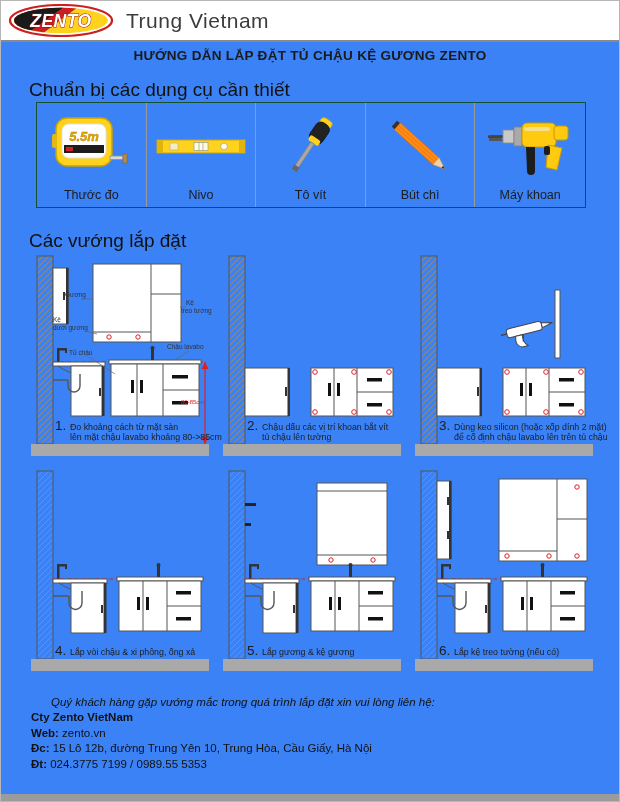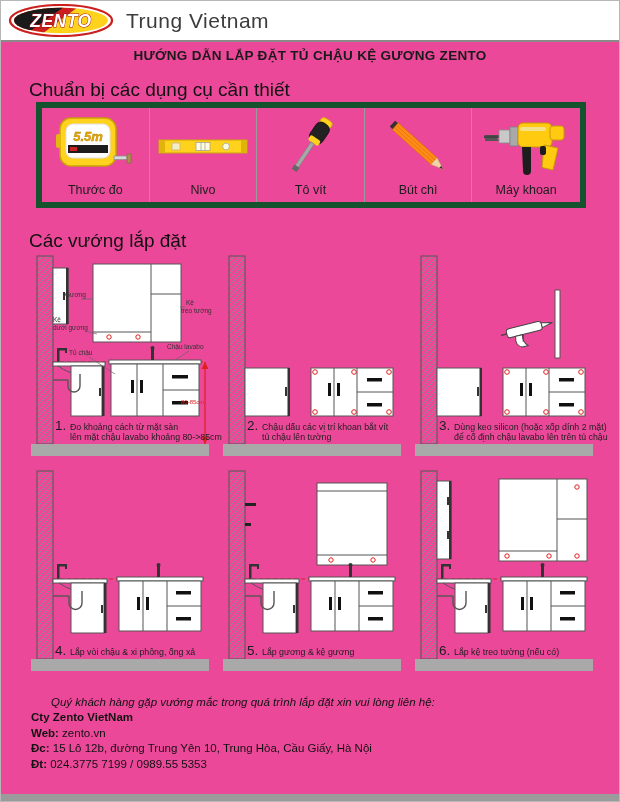--- a/index.html
+++ b/index.html
@@ -1,36 +1,36 @@
 <!DOCTYPE html>
 <html><head>
 <meta charset="utf-8">
 <style>
   * { margin:0; padding:0; box-sizing:border-box; }
   body { background:#d8d8d8; font-family:"Liberation Sans","DejaVu Sans",sans-serif; }
-  .page { position:relative; width:620px; height:802px; background:#ec4899;
+  .page { position:relative; width:620px; height:802px; background:#3b82f6;
           border:1px solid #b7b7b7; overflow:hidden; margin:0 auto; }
 
   
   .header { position:absolute; top:0; left:0; right:0; height:41px;
             display:flex; align-items:center; gap:12px; padding-left:7px;
             border-bottom:2px solid #8a8a8a; background:#fff; }
   .brand-text { font-size:21px; color:#3c3c3c; letter-spacing:0.5px; }
 
   .doc-title { position:absolute; top:47px; left:0; width:100%; text-align:center;
                font-size:13.5px; font-weight:bold; color:#1a1a1a; letter-spacing:0.3px; }
 
   .section-heading { position:absolute; left:28px; font-size:19px; font-weight:normal; color:#111; }
   .tools-heading { top:78px; }
   .steps-heading { top:229px; }
 
   
   .tools-table { position:absolute; top:101px; left:35px; width:550px; height:106px;
                  display:grid; grid-template-columns:repeat(5,1fr);
-                 border:6px solid #14532d; }
+                 border:1px solid #14532d; }
   .tool-cell { border-right:1px solid #9a9a9a; display:flex; flex-direction:column;
                align-items:center; justify-content:flex-end; padding-bottom:5px; }
   .tool-cell:last-child { border-right:none; }
   .tool-icon-box { flex:1; display:flex; align-items:center; justify-content:center; width:100%; }
   .tool-label { font-size:12.5px; color:#1c1c1c; }
 
   
   .steps-grid { position:absolute; top:251px; left:22px; width:576px;
                 display:grid; grid-template-columns:repeat(3,192px); row-gap:9px; }
   .step-cell { position:relative; width:192px; height:206px; }

